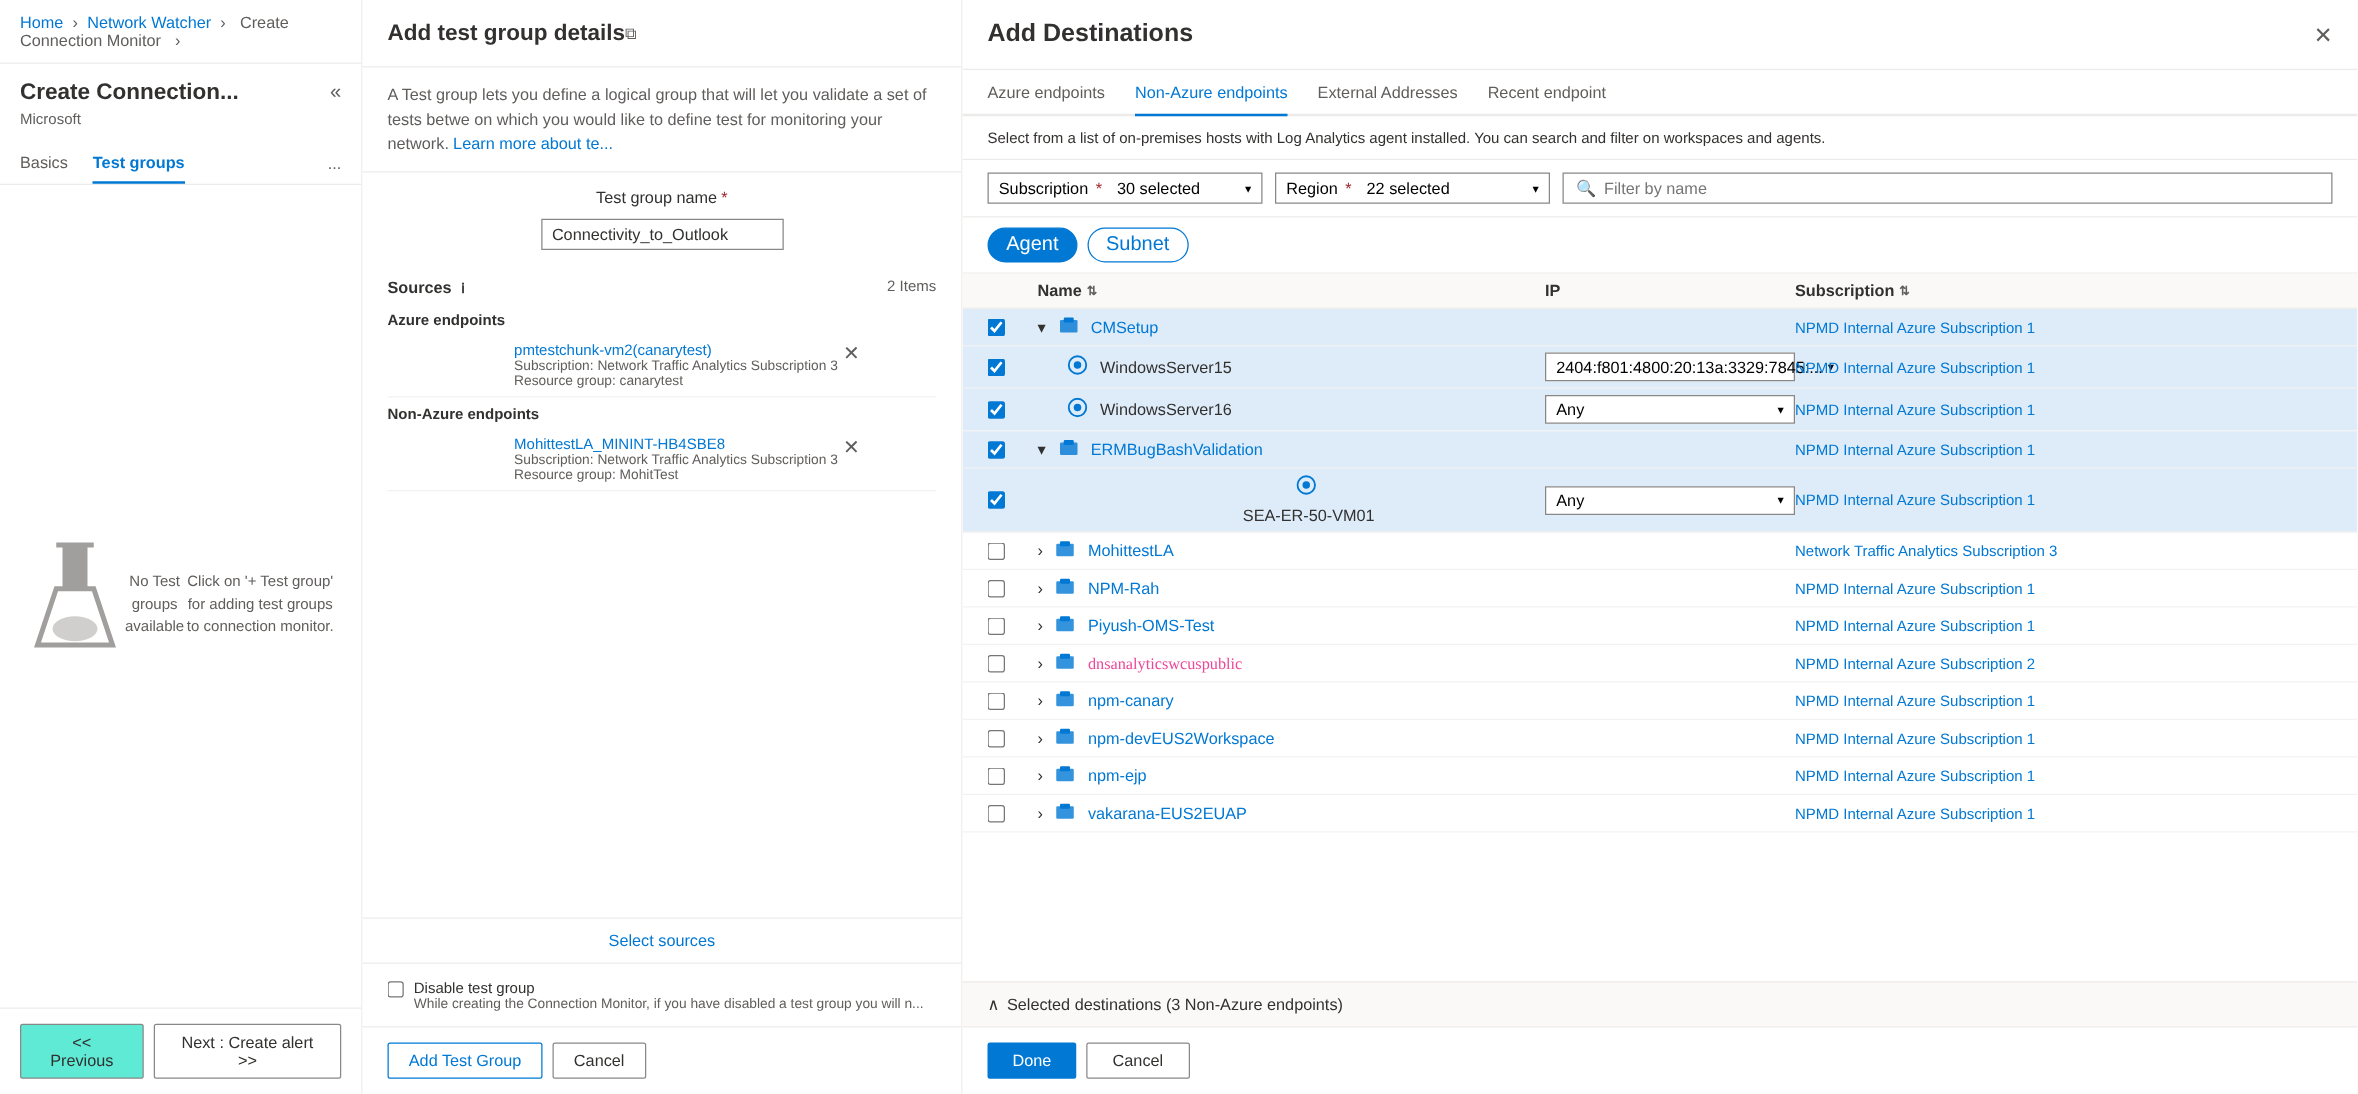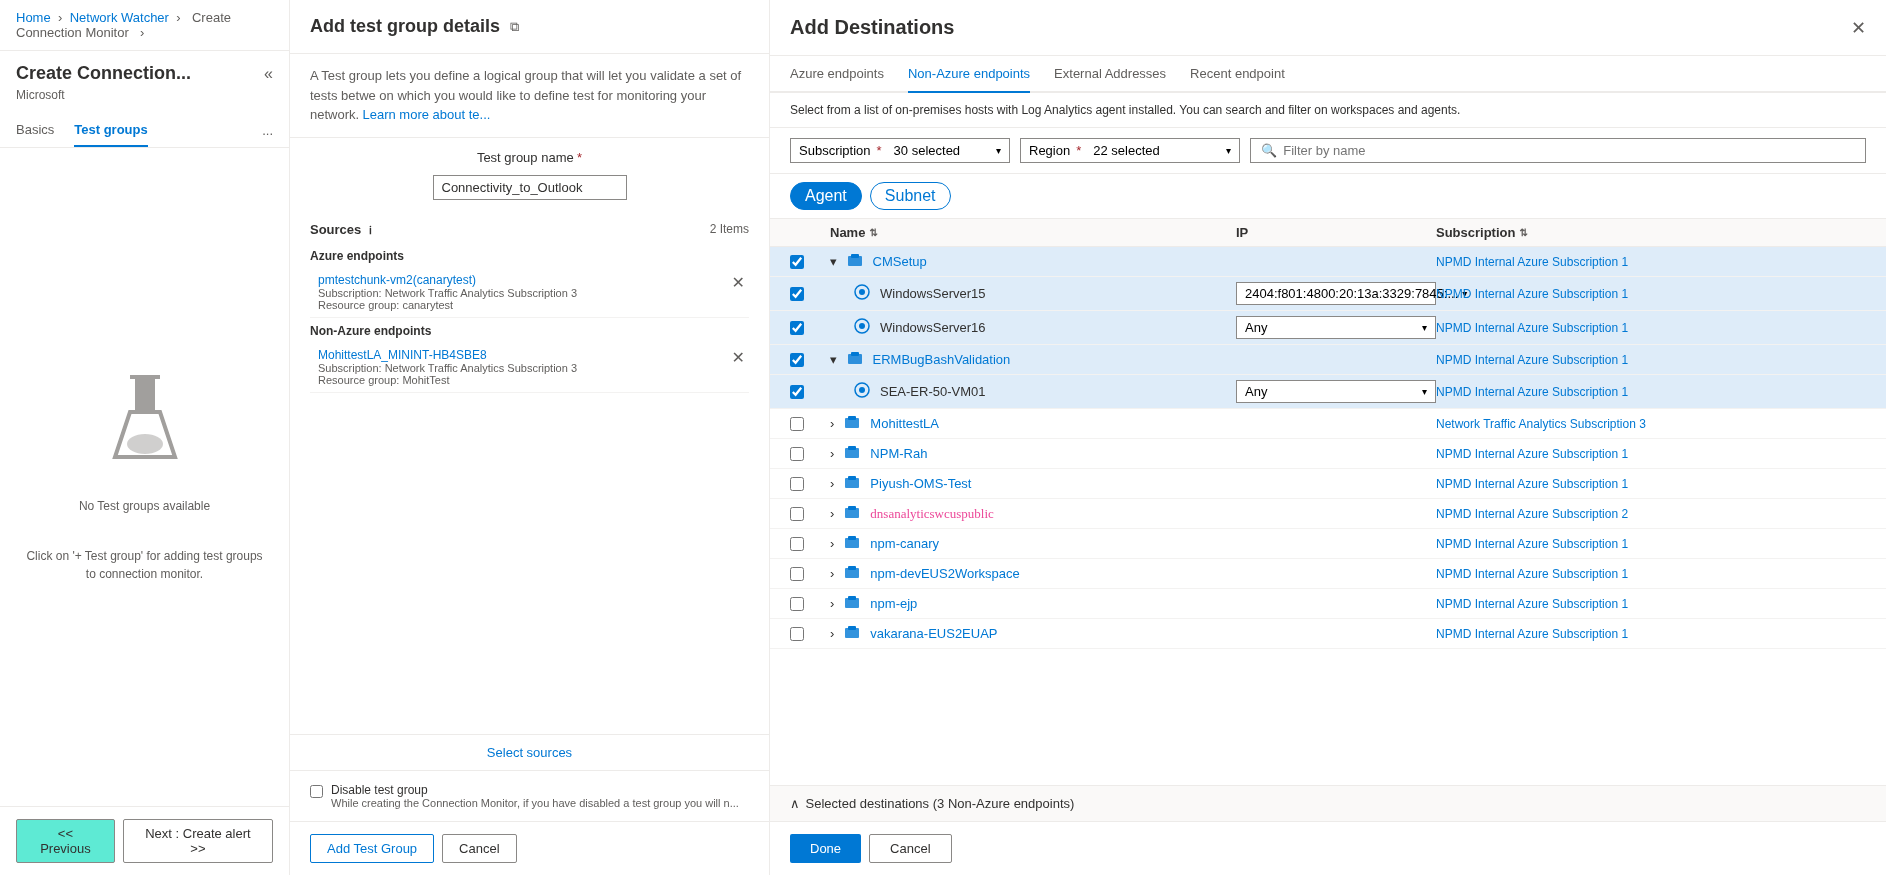--- a/index.html
+++ b/index.html
@@ -11,45 +11,45 @@
     .breadcrumb a { color: #0078d4; text-decoration: none; }
     .breadcrumb span { margin: 0 4px; color: #605e5c; }
     .app-title { padding: 12px 16px 4px; display: flex; align-items: center; justify-content: space-between; }
     .app-title-text { font-size: 18px; font-weight: 600; color: #323130; }
     .collapse-btn { background: none; border: none; cursor: pointer; color: #605e5c; font-size: 16px; }
     .app-subtitle { padding: 0 16px 12px; font-size: 12px; color: #605e5c; }
     .nav-tabs { display: flex; border-bottom: 1px solid #edebe9; padding: 0 16px; gap: 20px; }
     .nav-tab { padding: 8px 0; font-size: 13px; color: #605e5c; cursor: pointer; border-bottom: 2px solid transparent; }
     .nav-tab.active { color: #0078d4; border-bottom: 2px solid #0078d4; font-weight: 600; }
     .nav-more { margin-left: auto; background: none; border: none; cursor: pointer; color: #605e5c; }
-    .left-content { flex: 1; display: flex; flex-direction: column; align-items: center; justify-content: center; padding: 20px; gap: 20px; }
+    .left-content { flex: 1; display: flex; flex-direction: row; align-items: center; justify-content: center; padding: 20px; }
     .empty-text { text-align: center; color: #605e5c; margin-top: 12px; font-size: 12px; line-height: 1.5; }
     .left-footer { padding: 12px 16px; border-top: 1px solid #edebe9; display: flex; gap: 8px; }
     .btn-prev { padding: 6px 16px; border: 1px solid #8a8886; background: #5eead4; cursor: pointer; color: #323130; border-radius: 2px; }
     .btn-next { padding: 6px 16px; border: 1px solid #8a8886; background: #fff; cursor: pointer; color: #323130; border-radius: 2px; }
 
     
     .middle-panel { flex: 0 0 480px; background: #fff; border-right: 1px solid #edebe9; display: flex; flex-direction: column; overflow: hidden; }
-    .middle-header { padding: 16px 20px; display: flex; align-items: center; gap: 10px; border-bottom: 1px solid #edebe9; }
+    .middle-header { padding: 16px 20px; display: flex; align-items: center; border-bottom: 1px solid #edebe9; }
     .middle-title { font-size: 18px; font-weight: 600; color: #323130; }
     .middle-desc { padding: 12px 20px; font-size: 12px; color: #605e5c; line-height: 1.5; border-bottom: 1px solid #edebe9; }
     .middle-desc a { color: #0078d4; text-decoration: none; }
     .test-group-name { padding: 12px 20px; display: flex; align-items: center; gap: 10px; flex-direction: column; }
     .test-group-label { font-size: 12px; color: #323130; white-space: nowrap; }
     .required { color: #a4262c; }
     .test-group-input { border: 1px solid #8a8886; padding: 4px 8px; font-size: 13px; flex: 1; color: #323130; }
     .sources-section { flex: 1; padding: 0 20px; overflow-y: auto; }
     .section-header { display: flex; justify-content: space-between; align-items: center; padding: 10px 0 6px; }
     .section-title { font-size: 13px; font-weight: 600; color: #323130; }
     .section-count { font-size: 12px; color: #605e5c; }
     .endpoint-group-title { font-size: 12px; font-weight: 600; color: #323130; padding: 6px 0 4px; }
     .endpoint-item { padding: 6px 0 6px 8px; border-bottom: 1px solid #f3f2f1; }
     .endpoint-name { color: #0078d4; font-size: 12px; cursor: pointer; }
     .endpoint-sub { font-size: 11px; color: #605e5c; }
-    .endpoint-row { display: flex; justify-content: space-between; align-items: flex-start; }
+    .endpoint-row { display: flex; justify-content: center; align-items: flex-start; margin-left: 36px; }
     .remove-btn { background: none; border: none; cursor: pointer; color: #605e5c; font-size: 16px; padding: 0 4px; }
     .select-sources-bar { padding: 10px 20px; border-top: 1px solid #edebe9; display: flex; justify-content: center; }
     .select-sources-btn { color: #0078d4; background: none; border: none; cursor: pointer; font-size: 13px; }
     .disable-group { padding: 12px 20px; display: flex; align-items: flex-start; gap: 8px; border-top: 1px solid #edebe9; }
     .disable-checkbox { margin-top: 2px; }
     .disable-text { font-size: 12px; color: #323130; }
     .disable-desc { font-size: 11px; color: #605e5c; }
     .middle-footer { padding: 12px 20px; border-top: 1px solid #edebe9; display: flex; gap: 8px; }
     .btn-add-test { padding: 6px 16px; border: 1px solid #0078d4; background: #fff; color: #0078d4; cursor: pointer; border-radius: 2px; }
     .btn-cancel-mid { padding: 6px 16px; border: 1px solid #8a8886; background: #fff; color: #323130; cursor: pointer; border-radius: 2px; }
@@ -325,21 +325,21 @@
         <span style="margin-left:4px;color:#0078d4;cursor:pointer;">ERMBugBashValidation</span>
       </div>
       <div></div>
       <div class="row-subscription">NPMD Internal Azure Subscription 1</div>
       <div></div>
     </div>
       <div class="table-row checked">
       <div style="display:flex;align-items:center;">
         <input type="checkbox" class="checkbox" checked="" style="">
       </div>
-      <div class="row-name" style="padding-left:24px;">
+      <div class="row-name" style="padding-left:24px;flex-direction:column;">
 
         <span><svg width="16" height="16" viewBox="0 0 16 16">
               <circle cx="8" cy="8" r="7" fill="none" stroke="#0078d4" stroke-width="1.5"></circle>
               <circle cx="8" cy="8" r="3" fill="#0078d4"></circle>
             </svg></span>
         <span style="margin-left:4px;">SEA-ER-50-VM01</span>
       </div>
       <div>
           <div class="ip-select">
             <span>Any</span>

